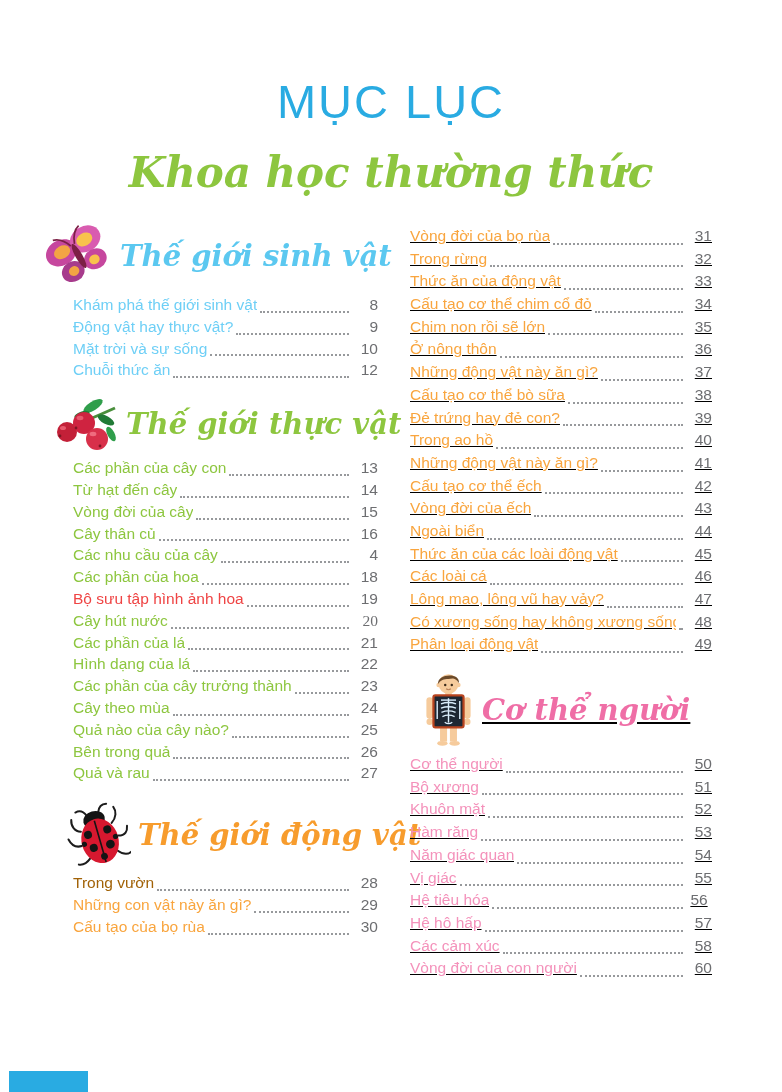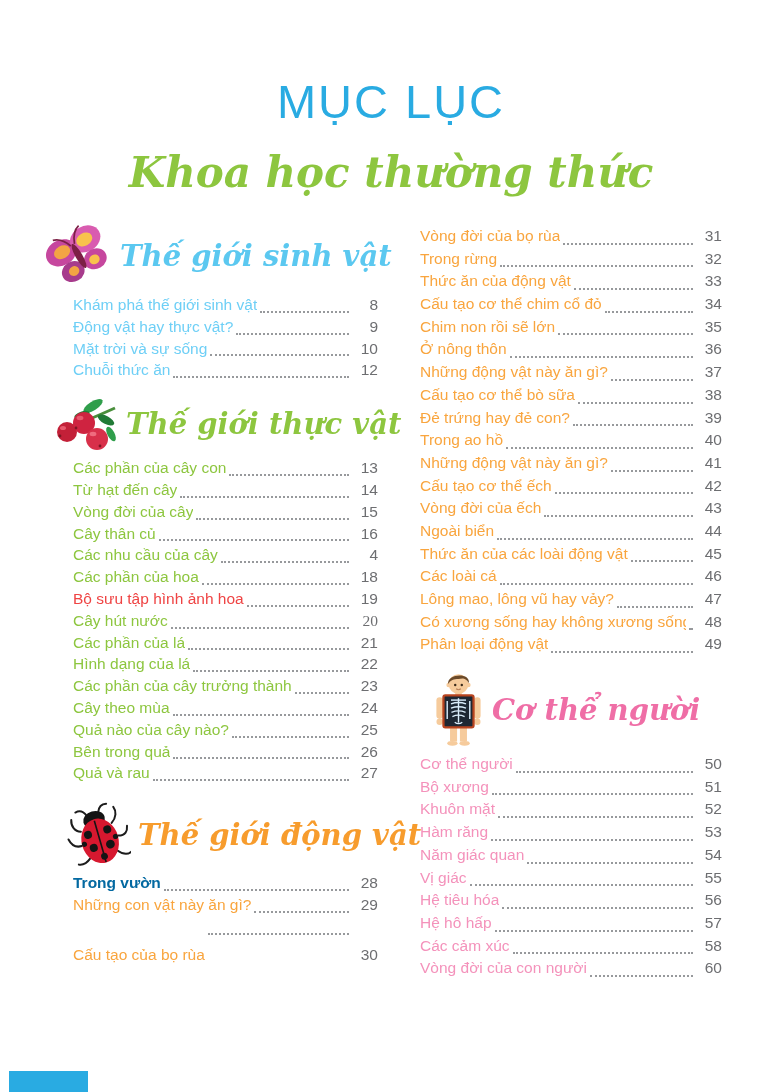--- a/index.html
+++ b/index.html
@@ -14,21 +14,21 @@
     letter-spacing:2px;color:#29abe2;
   }
   .page-subtitle{
     position:absolute;top:148px;left:0;width:782px;
     text-align:center;
     font-family:"DejaVu Serif", serif;font-style:italic;font-weight:bold;
     font-size:42px;color:#8dc63f;
   }
   .col{position:absolute;}
   #col-left{left:45px;top:222px;width:333px;}
-  #col-right{left:418px;top:227px;width:304px;}
+  #col-right{left:408px;top:227px;width:304px;text-decoration:underline;}
   .sec-header{display:flex;align-items:center;gap:7px;margin-bottom:6px;}
   .sec-title{
     font-family:"DejaVu Serif", serif;font-style:italic;font-weight:bold;
     font-size:29px;white-space:nowrap;
   }
   .sec-icon{flex:0 0 auto;display:inline-flex;}
   #col-left .entries{padding-left:28px;}
   #col-right .entries{padding-left:2px;}
   .entry{display:flex;align-items:baseline;}
   #col-left .entry{height:21.8px;}
@@ -220,31 +220,31 @@
 <circle cx="32" cy="54" r="3.4" fill="#141414"></circle>
               <circle cx="16" cy="37" r="2.6" fill="#141414"></circle>
 <circle cx="48" cy="38" r="2.6" fill="#141414"></circle>
             </g>
           </svg>
         </span>
         <span class="sec-title" style="color: rgb(247, 156, 45);">Thế giới động vật</span>
       </div>
       <div class="entries">
         <div class="entry">
-          <span class="lbl" style="color: #0369a1; font-weight: bold;">Trong vườn</span>
+          <span class="lbl" style="color: #a16207;">Trong vườn</span>
           <span class="leader" style="border-bottom-color: rgb(151, 153, 156);"></span>
           <span class="pg" style="color: rgb(109, 110, 113);">28</span>
         </div>
         <div class="entry">
           <span class="lbl" style="color: rgb(249, 165, 62);">Những con vật này ăn gì?</span>
           <span class="leader" style="border-bottom-color: rgb(151, 153, 156);"></span>
           <span class="pg" style="color: rgb(109, 110, 113);">29</span>
         </div>
         <div class="entry">
-          <span class="lbl" style="color: rgb(249, 165, 62); margin-top: 28px;">Cấu tạo của bọ rùa</span>
+          <span class="lbl" style="color: rgb(249, 165, 62);">Cấu tạo của bọ rùa</span>
           <span class="leader" style="border-bottom-color: rgb(151, 153, 156);"></span>
           <span class="pg" style="color: rgb(109, 110, 113);">30</span>
         </div>
       </div>
     </div>
   </div>
 <div id="col-right" class="col">
     <div class="section">
       <div class="entries">
         <div class="entry">
@@ -407,21 +407,21 @@
           <span class="pg" style="color: rgb(109, 110, 113);">54</span>
         </div>
         <div class="entry">
           <span class="lbl" style="color: rgb(244, 146, 187);">Vị giác</span>
           <span class="leader" style="border-bottom-color: rgb(151, 153, 156);"></span>
           <span class="pg" style="color: rgb(109, 110, 113);">55</span>
         </div>
         <div class="entry">
           <span class="lbl" style="color: rgb(244, 146, 187);">Hệ tiêu hóa</span>
           <span class="leader" style="border-bottom-color: rgb(151, 153, 156);"></span>
-          <span class="pg" style="color: rgb(109, 110, 113);">56</span>
+          <span class="pg" style="color: rgb(109, 110, 113); text-align: center;">56</span>
         </div>
         <div class="entry">
           <span class="lbl" style="color: rgb(244, 146, 187);">Hệ hô hấp</span>
           <span class="leader" style="border-bottom-color: rgb(151, 153, 156);"></span>
           <span class="pg" style="color: rgb(109, 110, 113);">57</span>
         </div>
         <div class="entry">
           <span class="lbl" style="color: rgb(244, 146, 187);">Các cảm xúc</span>
           <span class="leader" style="border-bottom-color: rgb(151, 153, 156);"></span>
           <span class="pg" style="color: rgb(109, 110, 113);">58</span>

